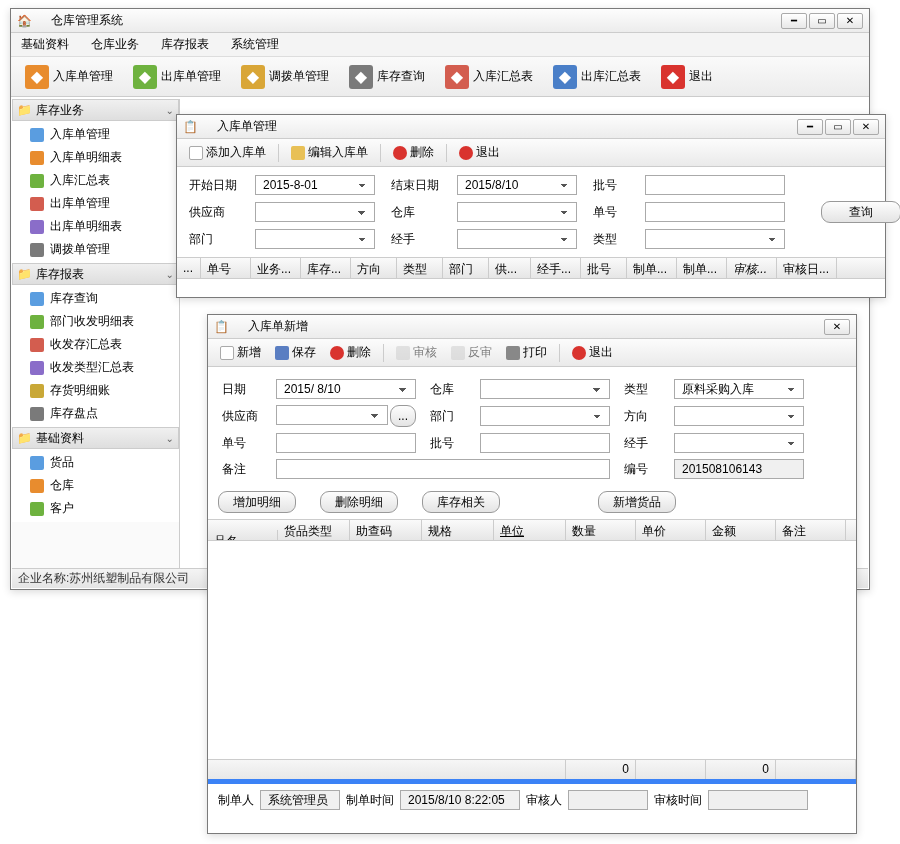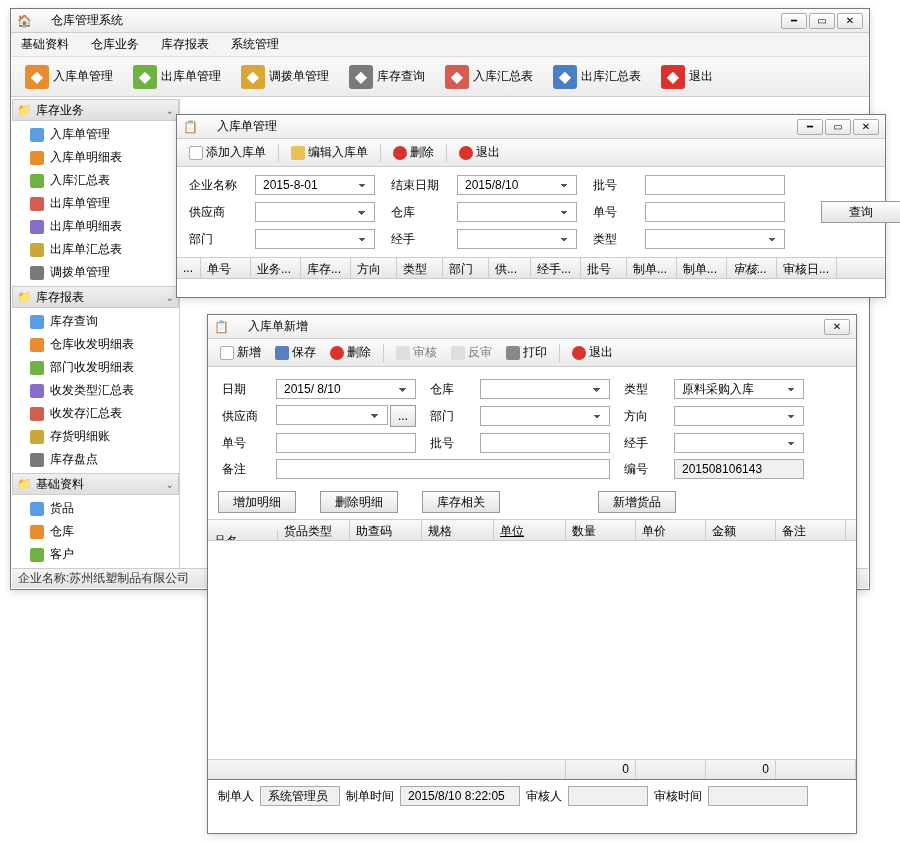--- a/index.html
+++ b/index.html
@@ -32,30 +32,30 @@
 
 .statusbar { position: absolute; left: 1px; right: 1px; bottom: 1px; height: 20px; background: linear-gradient(#f4f4f4,#e4e4e4); border-top: 1px solid #ccc; display: flex; align-items: center; padding: 0 6px; font-size: 11px; color: #333; }
 
 
 .toolbar-sm { height: 28px; background: linear-gradient(#fcfcfc,#eaeaea); border-bottom: 1px solid #ccc; display: flex; align-items: center; padding: 0 6px; gap: 2px; }
 .sm-btn { display: flex; align-items: center; gap: 3px; padding: 2px 6px; cursor: pointer; }
 .sm-btn .i { width: 14px; height: 14px; display: inline-block; border-radius: 2px; }
 .sep { width: 1px; height: 18px; background: #ccc; margin: 0 4px; }
 .combo, .txt { height: 20px; border: 1px solid #aaa; background: #fff; padding: 0 7px; width: 100%; }
 .combo { appearance: none; background-image: linear-gradient(45deg, transparent 50%, #555 50%), linear-gradient(135deg, #555 50%, transparent 50%); background-position: calc(100% - 12px) 8px, calc(100% - 8px) 8px; background-size: 4px 4px, 4px 4px; background-repeat: no-repeat; padding-right: 18px; }
-.btn { height: 22px; padding: 0 14px; background: linear-gradient(#fdfdfd,#e4e4e4); border: 1px solid #999; border-radius: 0; cursor: pointer; }
+.btn { height: 22px; padding: 0 14px; background: linear-gradient(#fdfdfd,#e4e4e4); border: 1px solid #999; border-radius: 9px; cursor: pointer; }
 
 
 .grid-header { height: 22px; background: linear-gradient(#fafafa,#e6e6e6); border-top: 1px solid #ccc; border-bottom: 1px solid #ccc; display: flex; }
 .grid-header .col { border-right: 1px solid #ccc; padding: 3px 6px; overflow: hidden; white-space: nowrap; }
 .grid-body { background: #fff; }
 .grid-footer { height: 20px; background: linear-gradient(#f6f6f6,#e8e8e8); border-top: 1px solid #ccc; display: flex; }
 .grid-footer .cell { border-right: 1px solid #ccc; padding: 2px 6px; text-align: right; }
 
-.bottom-row { display: flex; align-items: center; gap: 6px; padding: 6px 10px; border-top: 1px solid #3b82f6; }
+.bottom-row { display: flex; align-items: center; gap: 6px; padding: 6px 10px; border-top: 5px solid #3b82f6; }
 .bottom-row label { white-space: nowrap; }
 .ro { background: #f0f0f0; }
 
 .btn-row { display: flex; gap: 24px; padding: 6px 10px; align-items: center; }
 </style>
 </head>
 <body>
 
 <div class="window" style="left:10px; top:8px; width:860px; height:582px;">
   <div class="titlebar">
@@ -125,53 +125,45 @@
         </div>
         <div class="tree-item">
           <span class="tree-icon" style="background:#d35d4f"></span>
           <span>出库单管理</span>
         </div>
         <div class="tree-item">
           <span class="tree-icon" style="background:#8a6dc9"></span>
           <span>出库单明细表</span>
         </div>
         <div class="tree-item">
-          <span class="tree-icon" style="background:#c9a837"></span>
-          <span>出库单汇总表</span>
-        </div>
-        <div class="tree-item">
           <span class="tree-icon" style="background:#7a7a7a"></span>
           <span>调拨单管理</span>
         </div>
       </div>
       <div class="panel-header">
         <span>📁</span>
         <span>库存报表</span>
         <span class="chev">⌄</span>
       </div>
       <div class="panel-body">
         <div class="tree-item">
           <span class="tree-icon" style="background:#5a9de0"></span>
           <span>库存查询</span>
         </div>
         <div class="tree-item">
-          <span class="tree-icon" style="background:#e88c2e"></span>
-          <span>仓库收发明细表</span>
-        </div>
-        <div class="tree-item">
           <span class="tree-icon" style="background:#6eb23f"></span>
           <span>部门收发明细表</span>
         </div>
         <div class="tree-item">
+          <span class="tree-icon" style="background:#d35d4f"></span>
+          <span>收发存汇总表</span>
+        </div>
+        <div class="tree-item">
           <span class="tree-icon" style="background:#8a6dc9"></span>
           <span>收发类型汇总表</span>
-        </div>
-        <div class="tree-item">
-          <span class="tree-icon" style="background:#d35d4f"></span>
-          <span>收发存汇总表</span>
         </div>
         <div class="tree-item">
           <span class="tree-icon" style="background:#c9a837"></span>
           <span>存货明细账</span>
         </div>
         <div class="tree-item">
           <span class="tree-icon" style="background:#7a7a7a"></span>
           <span>库存盘点</span>
         </div>
       </div>
@@ -226,21 +218,21 @@
         <span>删除</span>
       </div>
     <div class="sep"></div>
     <div class="sm-btn">
         <span class="i" style="background:#d9332e;border-radius:50%"></span>
         <span>退出</span>
       </div>
   </div>
   <div style="padding:8px 12px;">
     <div style="display:grid;grid-template-columns:50px 120px 50px 120px 36px 140px auto;gap:6px 16px;align-items:center;">
-      <label>企业名称</label>
+      <label>开始日期</label>
       <select class="combo"><option>2015-8-01</option></select>
       <label>结束日期</label>
       <select class="combo"><option>2015/8/10</option></select>
       <label>批号</label>
       <input class="txt" style="">
       <div></div>
 
       <label>供应商</label>
       <select class="combo"><option></option></select>
       <label>仓库</label>

